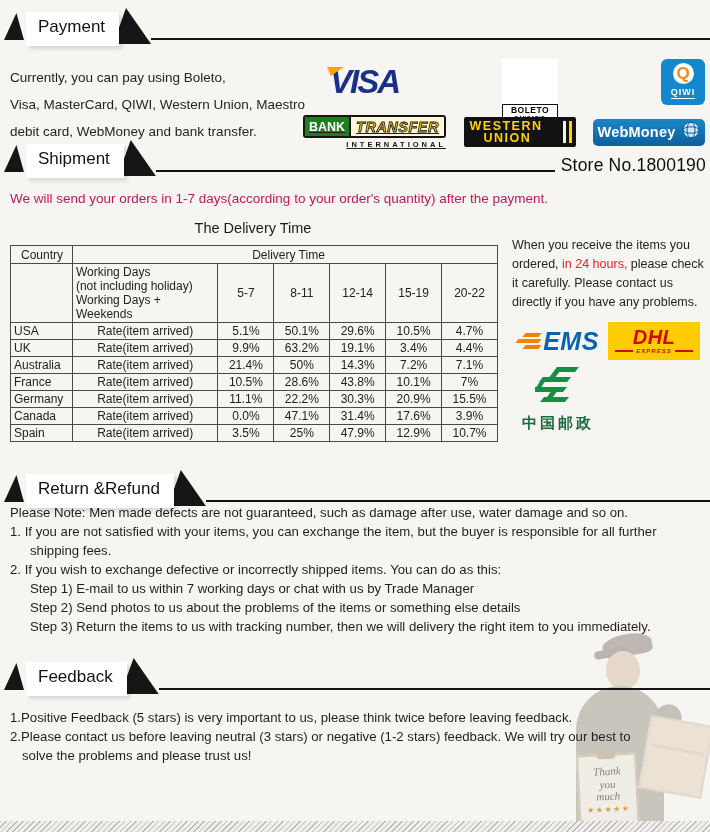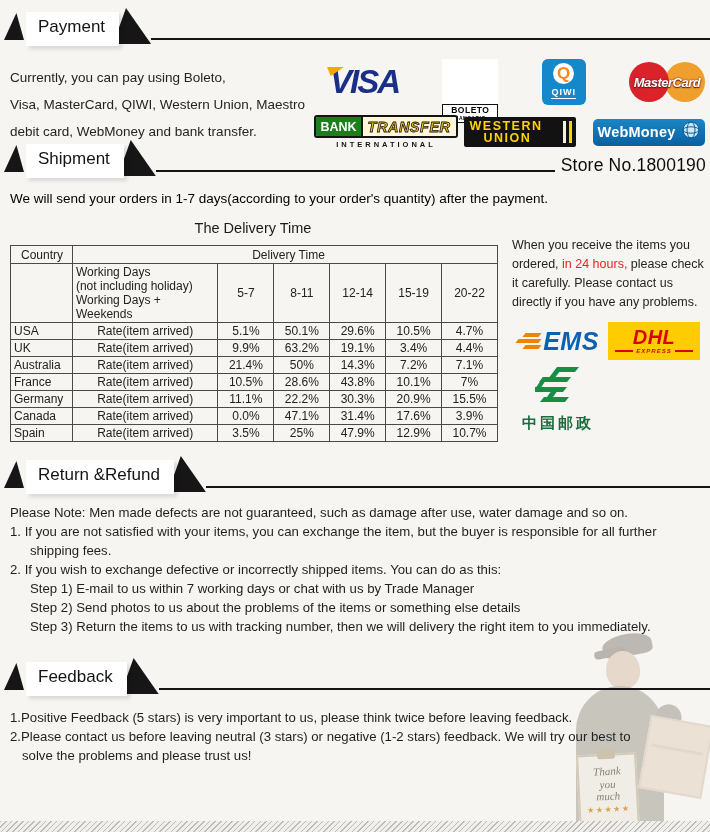--- a/index.html
+++ b/index.html
@@ -49,39 +49,39 @@
   .qiwi-q { width:21px; height:21px; margin-top:4px; background:#fff; border-radius:50%; display:flex; align-items:center; justify-content:center;
             font-size:17px; font-weight:bold; color:#f28a1e; line-height:21px; }
   .qiwi-label { color:#fff; font-size:9px; font-weight:bold; letter-spacing:1px; margin-top:3px; border-bottom:1px solid #fff; padding-bottom:1px; }
 
   .mc { position:relative; width:76px; height:42px; }
   .mc-c1 { position:absolute; left:0; top:1px; width:40px; height:40px; border-radius:50%; background:#d9222a; z-index:1; }
   .mc-c2 { position:absolute; right:0; top:1px; width:40px; height:40px; border-radius:50%; background:#ee9f2d; }
   .mc-text { position:absolute; z-index:2; width:100%; text-align:center; top:14px; color:#fff; font-style:italic; font-weight:bold; font-size:13px;
              text-shadow:0 0 2px #6d1414, 0 1px 1px #6d1414; letter-spacing:-0.5px; }
 
-  .bt { width:120px; display:flex; flex-direction:column; align-items:center; }
+  .bt { width:120px; display:flex; flex-direction:column; align-items:flex-end;text-decoration:underline; }
   .bt-top { display:flex; border:2px solid #141414; border-radius:3px; overflow:hidden; height:23px; }
   .bt-bank { background:#1e7e1e; color:#fff; font-weight:bold; font-size:12.5px; padding:0 4px; display:flex; align-items:center; border-right:2px solid #141414; }
   .bt-transfer { background:#fdf6d8; color:#f2c11a; font-style:italic; font-weight:bold; font-size:14.5px; padding:0 5px; display:flex; align-items:center;
                  -webkit-text-stroke:0.8px #141414; letter-spacing:0.5px; }
   .bt-intl { font-size:7.5px; letter-spacing:3px; color:#141414; margin-top:2px; font-weight:bold; }
 
   .wu { width:112px; height:30px; background:#121212; border-radius:2px; position:relative; display:flex; flex-direction:column; justify-content:center; padding-left:6px; }
   .wu-l1, .wu-l2 { color:#ffd200; font-weight:bold; font-size:12.5px; line-height:12px; letter-spacing:1.5px; }
   .wu-l2 { margin-left:14px; }
   .wu-bar-w { position:absolute; right:10px; top:4px; bottom:4px; width:3px; background:#f3f0e4; }
   .wu-bar-y { position:absolute; right:4px; top:4px; bottom:4px; width:3px; background:#ffd200; }
 
   .wm { width:112px; height:27px; background:linear-gradient(180deg,#1b86c6,#0a5f9e); border-radius:5px; display:flex; align-items:center; justify-content:center; gap:7px; }
   .wm-text { color:#fff; font-size:14.5px; font-weight:bold; letter-spacing:0.2px; }
 
   
   #shipment-body { position:absolute; top:183px; left:0; right:0; height:262px; }
-  .ship-intro { position:absolute; left:10px; top:8px; font-size:13.5px; color:#000000; white-space:nowrap; }
+  .ship-intro { position:absolute; left:10px; top:8px; font-size:13.5px; color:#be185d; white-space:nowrap; }
   .tbl-title { position:absolute; left:23px; top:37px; width:460px; text-align:center; font-size:14.5px; color:#1a1a1a; }
   table.delivery { position:absolute; left:10px; top:62px; border-collapse:collapse; width:488px; }
   table.delivery td { border:1px solid #4a4a4a; font-size:12px; color:#222; padding:1px 3px; line-height:14px; }
   td.c-country { text-align:left; padding-left:5px; }
   td.c-center { text-align:center; }
   tr.r-head td { height:18px;padding-left:10px; }
   tr.r-days td { height:46px; }
   tr.r-data td { height:15px; }
   td.days-label { font-size:11.5px; line-height:14px; padding-left:5px; }
 
@@ -168,25 +168,20 @@
           <div class="boleto-label">
             <div class="boleto-name">BOLETO</div>
             <div class="boleto-sub">BANCARIO</div>
           </div>
           <div class="barcode bc-bot"></div>
         </div>
         <div class="qiwi">
           <div class="qiwi-q">Q</div>
           <div class="qiwi-label">QIWI</div>
         </div>
-        <div class="mc">
-          <div class="mc-c1"></div>
-          <div class="mc-c2"></div>
-          <div class="mc-text">MasterCard</div>
-        </div>
       </div>
       <div class="logo-row r2">
         <div class="bt">
           <div class="bt-top">
             <span class="bt-bank">BANK</span>
             <span class="bt-transfer">TRANSFER</span>
           </div>
           <div class="bt-intl">INTERNATIONAL</div>
         </div>
         <div class="wu">
@@ -352,21 +347,21 @@
                     <polygon points="9,30 34,30 30,35 5,35"></polygon>
                   </g>
                 </svg></span>
             <span class="cp-text">中国邮政</span>
           </div>
         </div>
       </div>
     </div>
   </div>
 
-  <div class="sec-header" style="top:456px;">
+  <div class="sec-header" style="top:470px;">
     <span class="tri tri-left"></span>
     <span class="sec-label">Return &amp;Refund</span>
     <span class="tri tri-right"></span>
     <span class="sec-line"></span>
   </div>
 
   <div id="return-body">
     <div class="policy-line">Please Note: Men made defects are not guaranteed, such as damage after use, water  damage and so on.</div>
     <div class="policy-line">1. If you are not satisfied with your items, you can exchange the item, but the buyer is responsible for all further</div>
     <div class="policy-line indent">shipping fees.</div>

